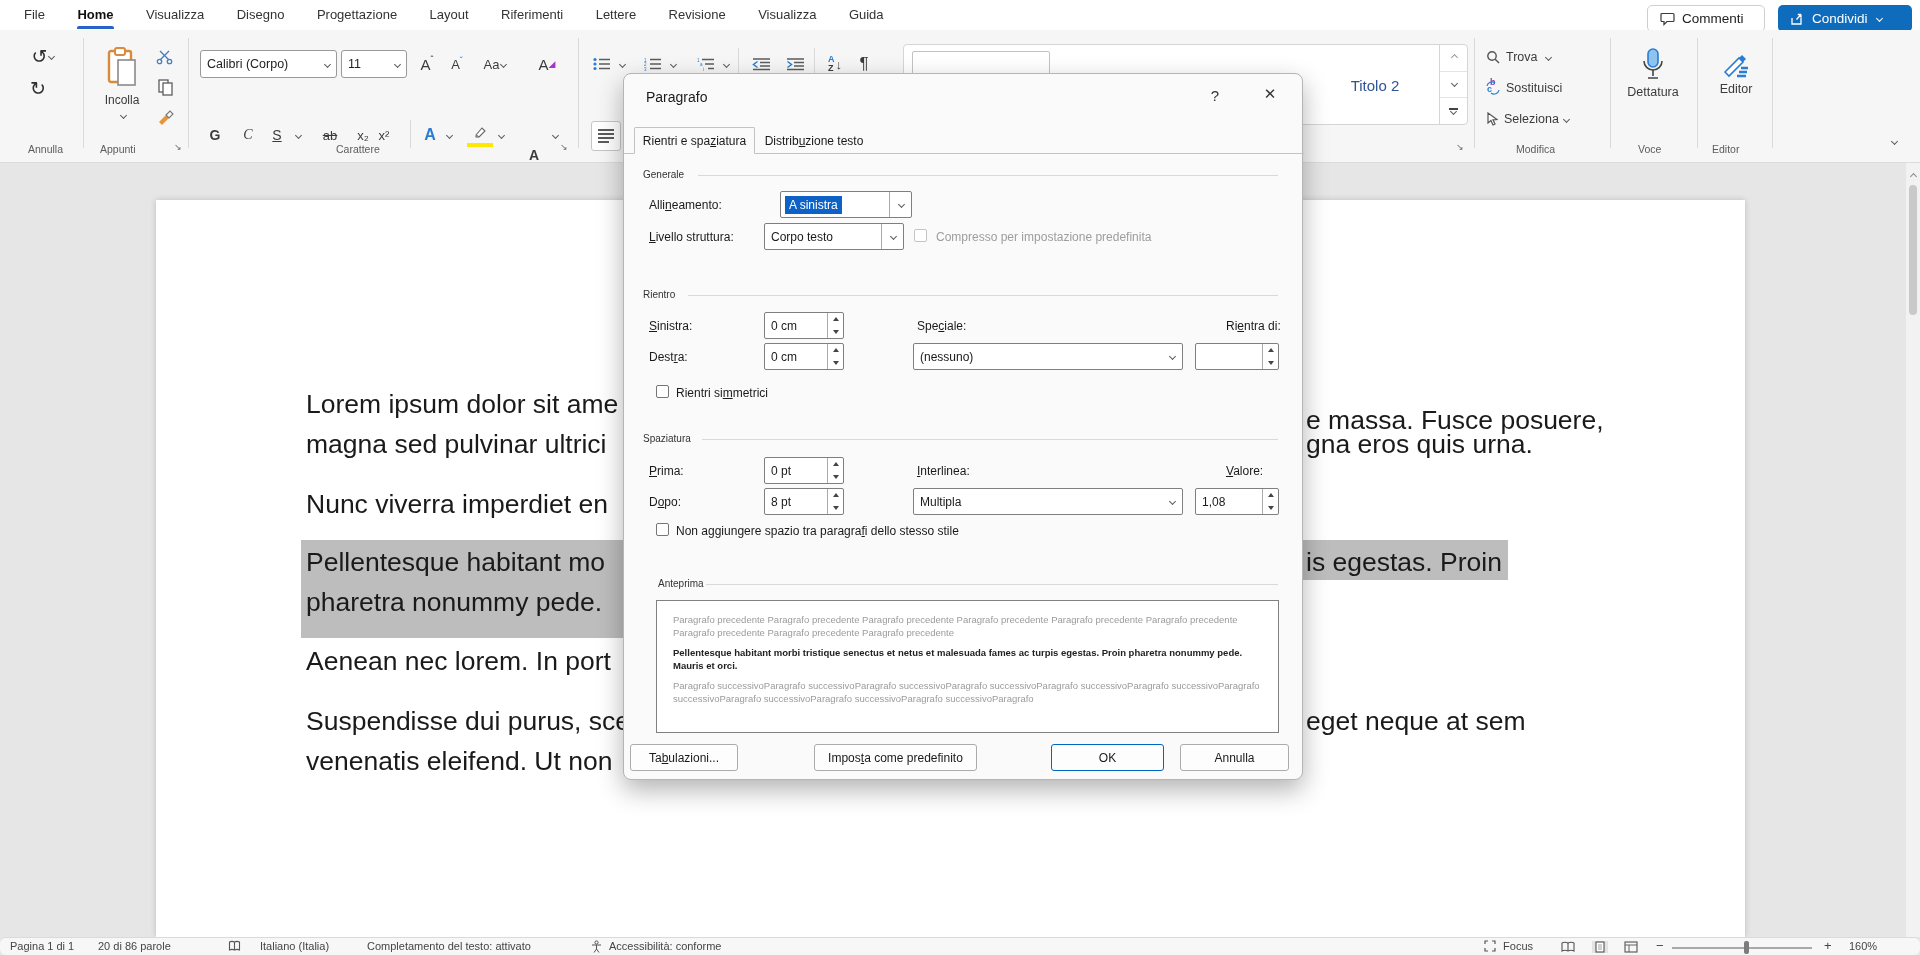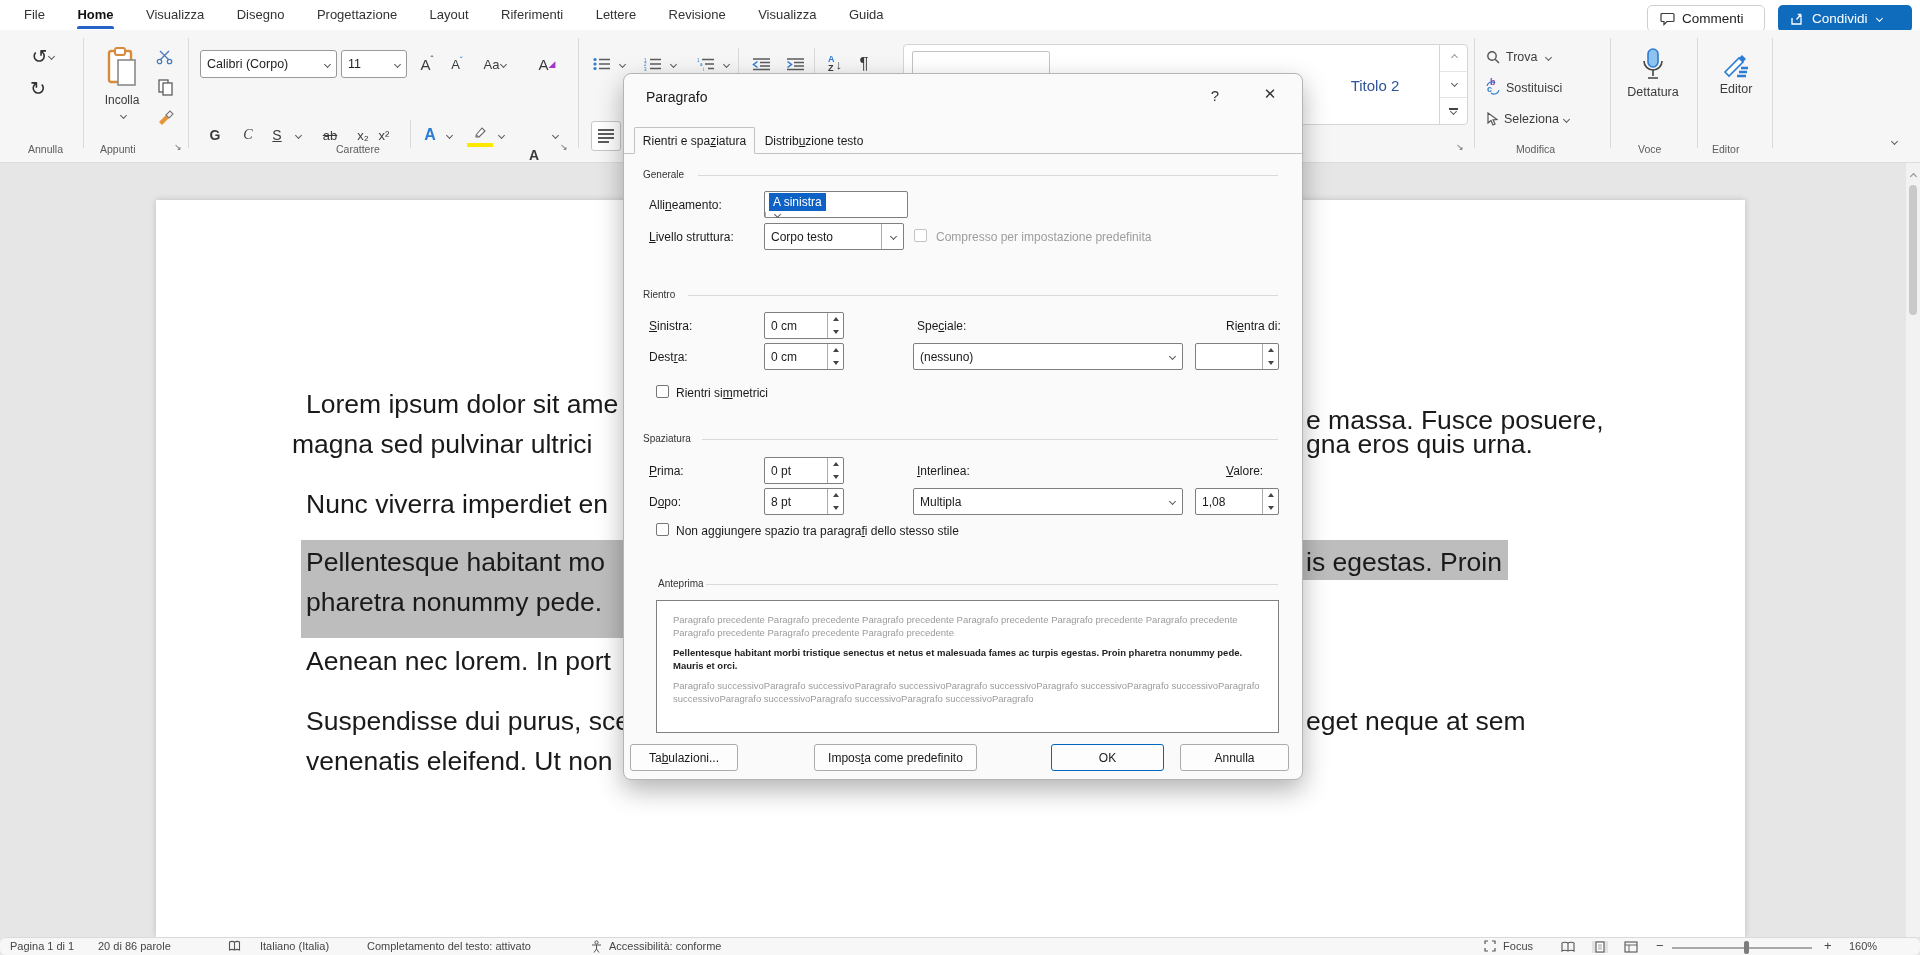--- a/index.html
+++ b/index.html
@@ -409,21 +409,21 @@
 </div>
 
 <div id="doc-area">
   <div id="page"></div>
 
   <div class="sel-rect" style="left: 301px; top: 377px; width: 331px; height: 98px; background: rgb(189, 189, 189);"></div>
   <div class="sel-rect" style="left: 1303px; top: 377px; width: 205px; height: 40px; background: rgb(189, 189, 189);"></div>
 
   <div class="doc-line" style="left:306px; top:221px;">Lorem ipsum dolor sit ame</div>
   <div class="doc-line" style="left:1306px; top:237px;">e massa. Fusce posuere,</div>
-  <div class="doc-line" style="left:292px; top:261px;text-align:center;">magna sed pulvinar ultrici</div>
+  <div class="doc-line" style="left:306px; top:261px;text-align:center;">magna sed pulvinar ultrici</div>
   <div class="doc-line" style="left:1306px; top:261px;">gna eros quis urna.</div>
   <div class="doc-line" style="left:306px; top:321px;">Nunc viverra imperdiet en</div>
   <div class="doc-line" style="left:306px; top:379px;">Pellentesque habitant mo</div>
   <div class="doc-line" style="left:1306px; top:379px;">is egestas. Proin</div>
   <div class="doc-line" style="left:306px; top:419px;">pharetra nonummy pede.</div>
   <div class="doc-line" style="left:306px; top:478px;">Aenean nec lorem. In port</div>
   <div class="doc-line" style="left:306px; top:538px;">Suspendisse dui purus, sce</div>
   <div class="doc-line" style="left:1306px; top:538px;">eget neque at sem</div>
   <div class="doc-line" style="left:306px; top:578px;">venenatis eleifend. Ut non</div>
 </div>
@@ -443,21 +443,21 @@
         <span class="dlbl" style="position:static;">Rientri e spa<span class="mn">z</span>iatura</span>
       </div>
     <div class="dtab" style="left:131px; width:118px;">
         <span class="dlbl" style="position:static;">Distrib<span class="mn">u</span>zione testo</span>
       </div>
   </div>
 
   <div class="sect-label" style="left:19px; top:95px;">Generale</div>
   <div class="sect-rule" style="left:74px; top:101px;"></div>
   <div class="dlbl" style="left:25px; top:124px;">Alli<span class="mn">n</span>eamento:</div>
-  <div class="dcombo" style="left:140px; top:117px; width:144px;flex-direction:column;">
+  <div class="dcombo" style="left:156px; top:117px; width:132px;">
     <span class="val" style="padding:0 2px;">
         <span class="hl-val" style="background: rgb(15, 98, 197);">A sinistra</span>
       </span>
     <span class="dd" style="border-left:1px solid #ababab;">
         <span class="cv"></span>
       </span>
   </div>
   <div class="dlbl" style="left:25px; top:156px;"><span class="mn">L</span>ivello struttura:</div>
   <div class="dcombo" style="left:140px; top:149px; width:140px;">
     <span class="val">Corpo testo</span>

